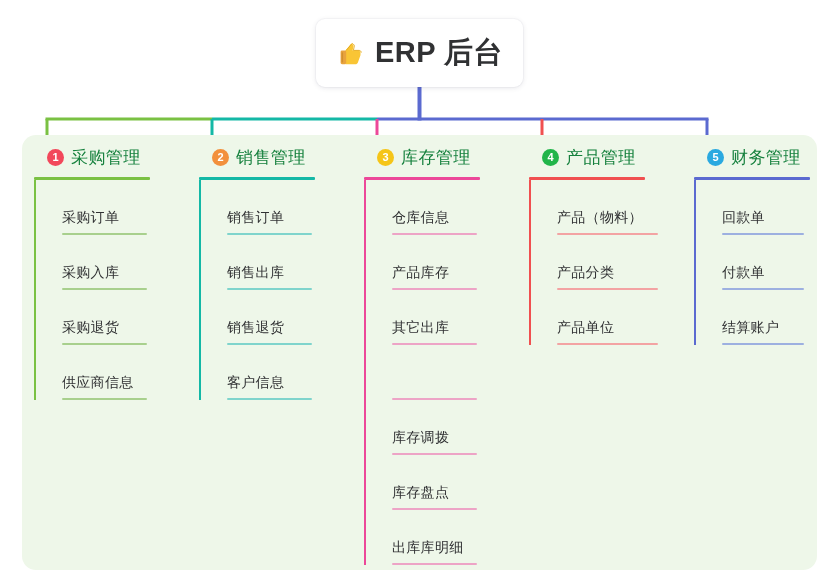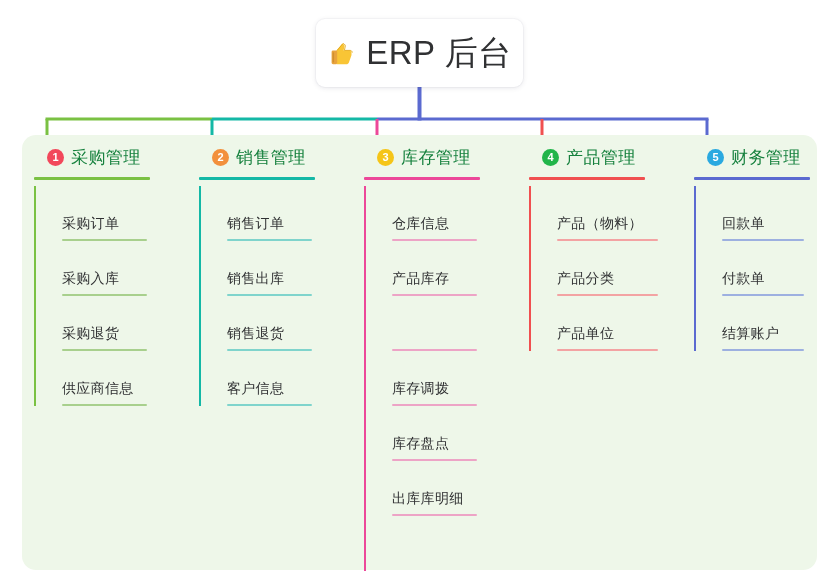--- a/index.html
+++ b/index.html
@@ -35,24 +35,25 @@
   }
   .root-emoji {
     font-size: 25px;
     line-height: 1;
     display: inline-block;
     width: 28px;
     height: 28px;
   }
   .root-emoji svg { display: block; }
   .root-title {
-    font-size: 33px;
+    font-size: 29px;
     color: #303133;
     letter-spacing: 0.5px;
     white-space: nowrap;
+    font-weight: bold;
   }
 
   
   #connectors {
     position: absolute;
     left: 0; top: 0;
     width: 839px; height: 588px;
     pointer-events: none;
   }
 
@@ -102,21 +103,21 @@
     letter-spacing: 0.4px;
   }
   .col-rule {
     height: 3px;
     margin-top: 8px;
     border-radius: 1px;
   }
 
   .leaves {
     position: relative;
-    margin-top: 6px;
+    margin-top: 0px;
   }
   .leaf-stem {
     position: absolute;
     left: 0px;
     top: 0px;
     width: 2px;
   }
   .leaf {
     position: relative;
     padding-left: 28px;
@@ -231,20 +232,24 @@
           <div class="leaf-stem" style="background: rgb(236, 72, 153); height: 385px;"></div>
           <div class="leaf">
             <div class="leaf-label">仓库信息</div>
             <div class="leaf-rule" style="background: rgb(237, 164, 198); width: 85px;"></div>
           </div>
           <div class="leaf">
             <div class="leaf-label">产品库存</div>
             <div class="leaf-rule" style="background: rgb(237, 164, 198); width: 85px;"></div>
           </div>
           <div class="leaf">
+            <div class="leaf-label">其它出库</div>
+            <div class="leaf-rule" style="background: rgb(237, 164, 198); width: 85px;"></div>
+          </div>
+          <div class="leaf">
             <div class="leaf-rule" style="background: rgb(237, 164, 198); width: 85px;"></div>
           </div>
           <div class="leaf">
             <div class="leaf-label">库存调拨</div>
             <div class="leaf-rule" style="background: rgb(237, 164, 198); width: 85px;"></div>
           </div>
           <div class="leaf">
             <div class="leaf-label">库存盘点</div>
             <div class="leaf-rule" style="background: rgb(237, 164, 198); width: 85px;"></div>
           </div>

